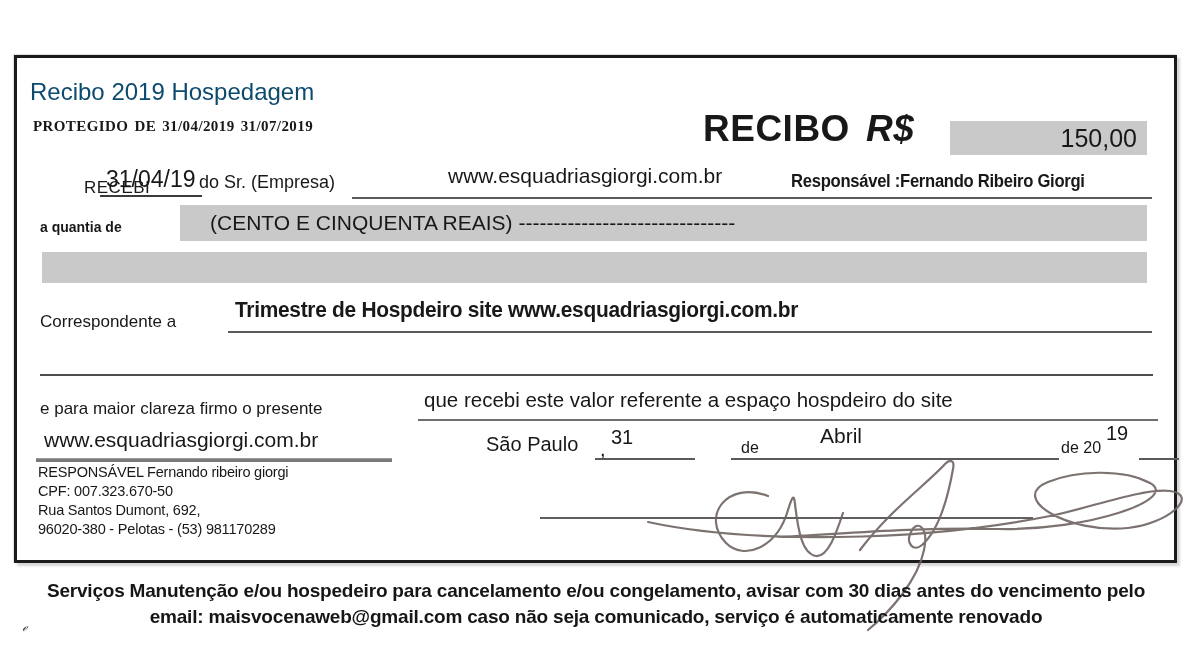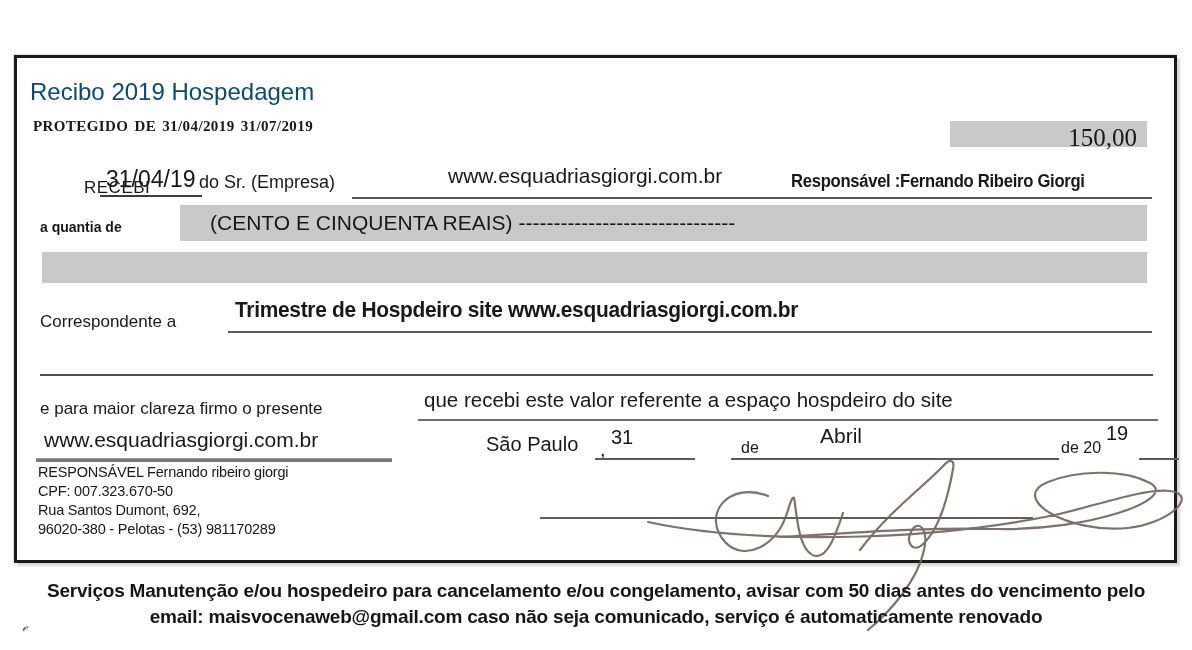--- a/index.html
+++ b/index.html
@@ -11,22 +11,22 @@
   
   .box{
     position:absolute;left:14px;top:55px;width:1157px;height:502px;
     border:3px solid #1b1b1b;background:#ffffff;
     box-shadow:3px 3px 2px rgba(140,140,140,.35), -1px -1px 1px rgba(160,160,160,.3);
   }
   .title{left:13px;top:20px;font-size:24px;color:#0c4a6e;}
   .protegido{left:16px;top:60px;font-family:"Liberation Serif",serif;font-weight:bold;font-size:15px;letter-spacing:.4px;word-spacing:2px;}
   .recibo-hdr{left:686px;top:50px;font-size:37px;font-weight:bold;letter-spacing:.5px;}
   .recibo-hdr .rs{font-style:italic;margin-left:16px;}
-  .amount-box{left:933px;top:63px;width:197px;height:26px;background:#c9c9c9;
-    text-align:right;font-size:25px;line-height:34px;padding-right:10px;box-sizing:border-box;font-family:Liberation Serif, serif;}
+  .amount-box{left:933px;top:63px;width:197px;height:34px;background:#c9c9c9;
+    text-align:right;font-size:25px;line-height:34px;padding-right:10px;box-sizing:border-box;}
   
   .recebi-label{left:23px;top:120px;font-size:17px;letter-spacing:.5px;margin-left:44px;}
   .recebi-date{left:83px;top:108px;font-size:23px;border-bottom:2px solid #3a3a3a;padding:0 6px 2px 6px;}
   .recebi-from{left:182px;top:114px;font-size:18px;}
   .uline{background:#5a5a5a;height:2px;}
   .ul-recebi{left:335px;top:139px;width:800px;}
   .recebi-company{left:431px;top:106px;font-size:21px;}
   .recebi-resp{left:774px;top:113px;font-size:17.5px;font-weight:bold;letter-spacing:-.3px;transform:scaleX(.95);transform-origin:0 0;}
   
   .quantia-label{left:23px;top:161px;font-size:14px;font-weight:bold;}
@@ -67,20 +67,21 @@
 </head>
 <body>
 
 <div class="page">
 
   <div class="box">
 
     <div class="abs title">Recibo 2019 Hospedagem</div>
     <div class="abs protegido">PROTEGIDO DE 31/04/2019 31/07/2019</div>
 
+    <div class="abs recibo-hdr"><span>RECIBO</span><span class="rs">R$</span></div>
     <div class="abs amount-box">150,00</div>
 
     <div class="abs recebi-label">RECEBI</div>
     <div class="abs recebi-date">31/04/19</div>
     <div class="abs recebi-from">do Sr. (Empresa)</div>
     <div class="abs uline ul-recebi"></div>
     <div class="abs recebi-company">www.esquadriasgiorgi.com.br</div>
     <div class="abs recebi-resp">Responsável :Fernando Ribeiro Giorgi</div>
 
     <div class="abs quantia-label">a quantia de</div>
@@ -123,18 +124,18 @@
       <g fill="none" stroke="#6e6360" stroke-width="2.2" stroke-linecap="round" opacity="0.9">
         <path d="M 118 84 C 220 106, 390 104, 520 78 C 560 70, 612 50, 640 53 C 670 57, 638 86, 598 90 C 538 96, 478 60, 518 44 C 545 33, 592 30, 620 45 C 650 61, 558 93, 468 91 C 380 89, 300 97, 248 99"></path>
         <path d="M 238 58 C 198 42, 170 78, 196 105 C 214 123, 247 110, 258 72 C 262 59, 264 55, 265 66 C 268 92, 272 116, 286 118 C 298 119, 306 96, 313 75"></path>
         <path d="M 330 112 C 360 72, 397 46, 415 26 C 420 21, 425 22, 423 31 C 417 65, 408 93, 392 107 C 384 114, 375 106, 381 94 C 387 81, 399 89, 394 112 C 388 142, 360 174, 338 192"></path>
       </g>
     </svg>
 
   </div>
 
   <div class="footer">
-    <div>Serviços Manutenção e/ou hospedeiro para cancelamento e/ou congelamento, avisar com 50 dias antes do vencimento pelo</div>
+    <div>Serviços Manutenção e/ou hospedeiro para cancelamento e/ou congelamento, avisar com 30 dias antes do vencimento pelo</div>
     <div>email: maisvocenaweb@gmail.com caso não seja comunicado, serviço é automaticamente renovado</div>
   </div>
   <div class="abs tiny-mark">ℯ</div>
 
 </div>
 
 </body></html>

